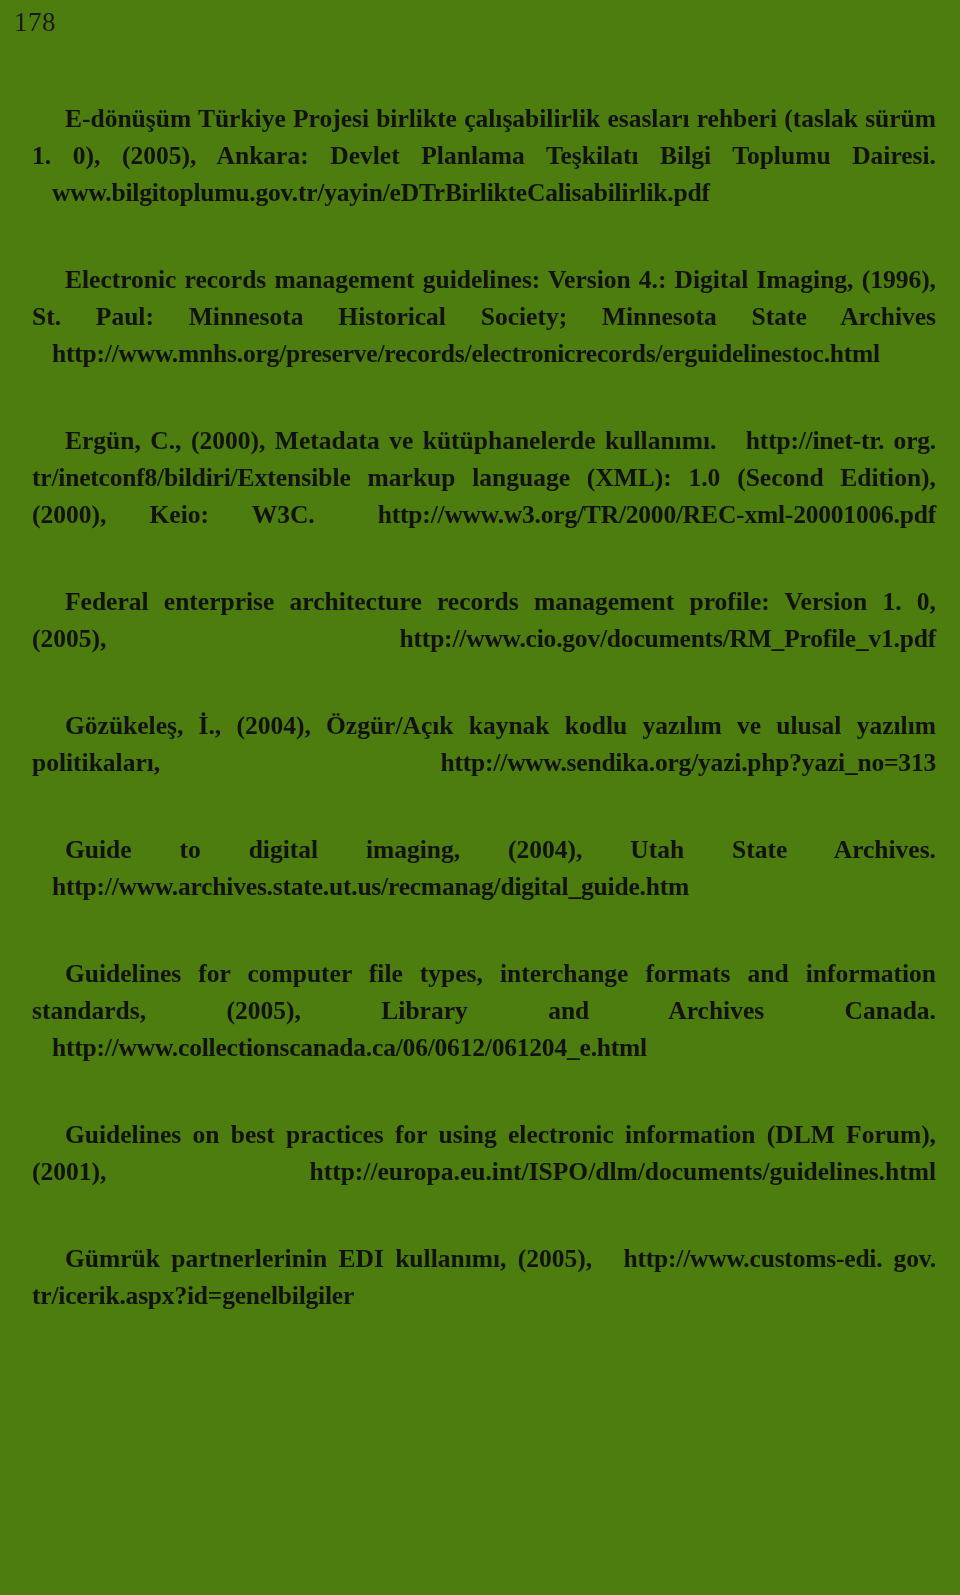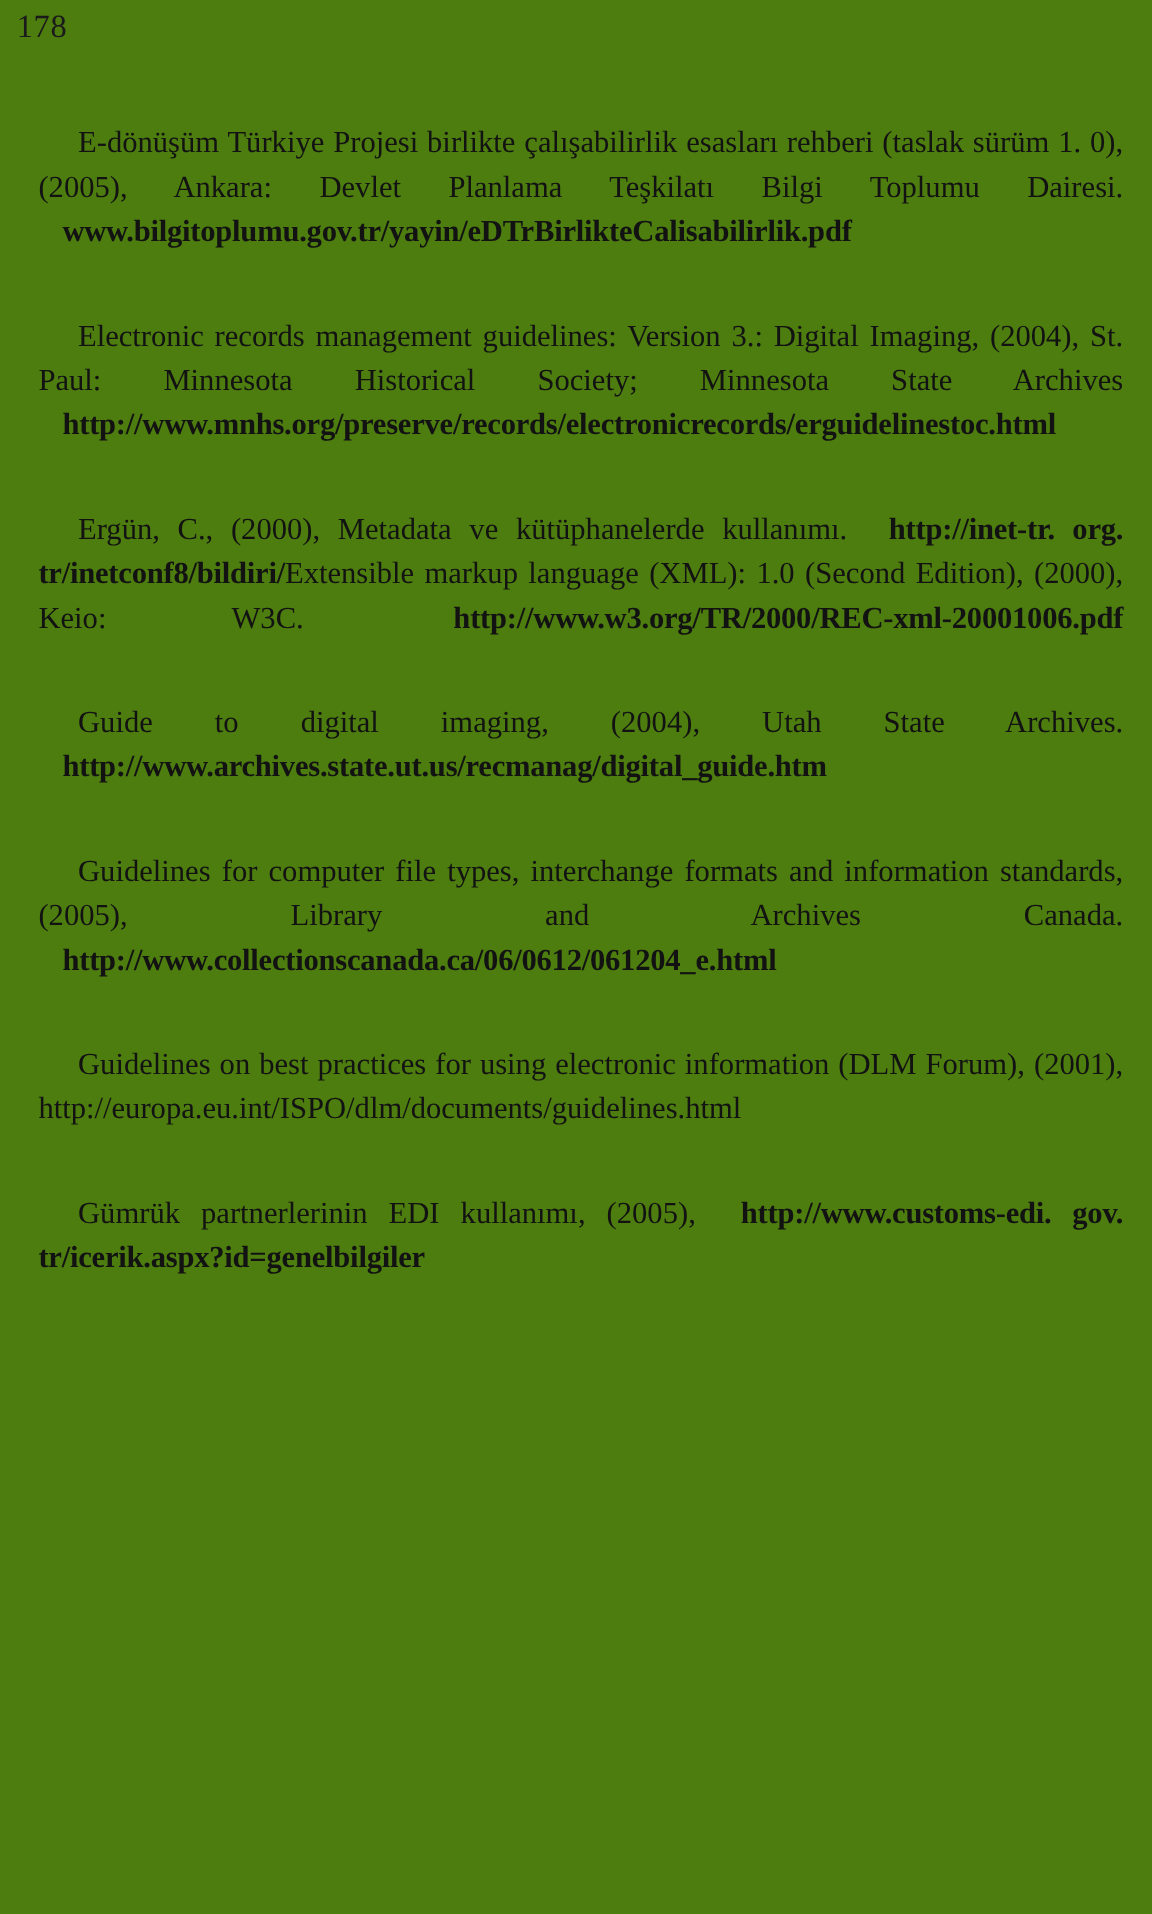--- a/index.html
+++ b/index.html
@@ -64,33 +64,35 @@
     width: 100%;
   }
 
   .b {
     font-weight: bold;
     letter-spacing: -0.2px;
     margin-left: 20px;
   }
 
   .r {
-    font-weight: normal;
+    font-weight: bold;
   }
 </style>
 </head>
 <body>
 
 <div class="page">
 
   <div class="page-number">178</div>
 
   <div class="refs" id="reference-list">
       <p class="ref"><span class="r">E-dönüşüm Türkiye Projesi birlikte çalışabilirlik esasları rehberi (taslak sürüm 1. 0), (2005), Ankara: Devlet Planlama Teşkilatı Bilgi Toplumu Dairesi. </span><span class="b">www.bilgitoplumu.gov.tr/yayin/eDTrBirlikteCalisabilirlik.pdf</span></p>
-      <p class="ref"><span class="r">Electronic records management guidelines: Version 3.: Digital Imaging, (2004), St. Paul: Minnesota Historical Society; Minnesota State Archives </span><span class="b">http://www.mnhs.org/preserve/records/electronicrecords/erguidelinestoc.html</span></p>
+      <p class="ref"><span class="r">Electronic records management guidelines: Version 4.: Digital Imaging, (1996), St. Paul: Minnesota Historical Society; Minnesota State Archives </span><span class="b">http://www.mnhs.org/preserve/records/electronicrecords/erguidelinestoc.html</span></p>
       <p class="ref"><span class="r">Ergün, C., (2000), Metadata ve kütüphanelerde kullanımı. </span><span class="b">http://inet-tr. org. tr/inetconf8/bildiri/</span><span class="r">Extensible markup language (XML): 1.0 (Second Edition), (2000), Keio: W3C. </span><span class="b">http://www.w3.org/TR/2000/REC-xml-20001006.pdf</span></p>
+      <p class="ref"><span class="r">Federal enterprise architecture records management profile: Version 1. 0, (2005), </span><span class="b">http://www.cio.gov/documents/RM_Profile_v1.pdf</span></p>
+      <p class="ref"><span class="r">Gözükeleş, İ., (2004), Özgür/Açık kaynak kodlu yazılım ve ulusal yazılım politikaları, </span><span class="b">http://www.sendika.org/yazi.php?yazi_no=313</span></p>
       <p class="ref"><span class="r">Guide to digital imaging, (2004), Utah State Archives. </span><span class="b">http://www.archives.state.ut.us/recmanag/digital_guide.htm</span></p>
       <p class="ref"><span class="r">Guidelines for computer file types, interchange formats and information standards, (2005), Library and Archives Canada. </span><span class="b">http://www.collectionscanada.ca/06/0612/061204_e.html</span></p>
       <p class="ref"><span class="r">Guidelines on best practices for using electronic information (DLM Forum), (2001), http://europa.eu.int/ISPO/dlm/documents/guidelines.html</span></p>
       <p class="ref"><span class="r">Gümrük partnerlerinin EDI kullanımı, (2005), </span><span class="b">http://www.customs-edi. gov. tr/icerik.aspx?id=genelbilgiler</span></p>
     </div>
 
 </div>
 
 </body></html>

